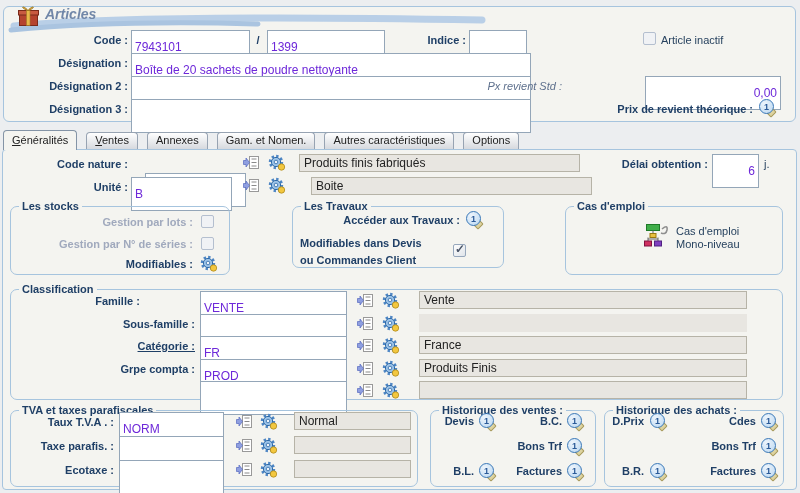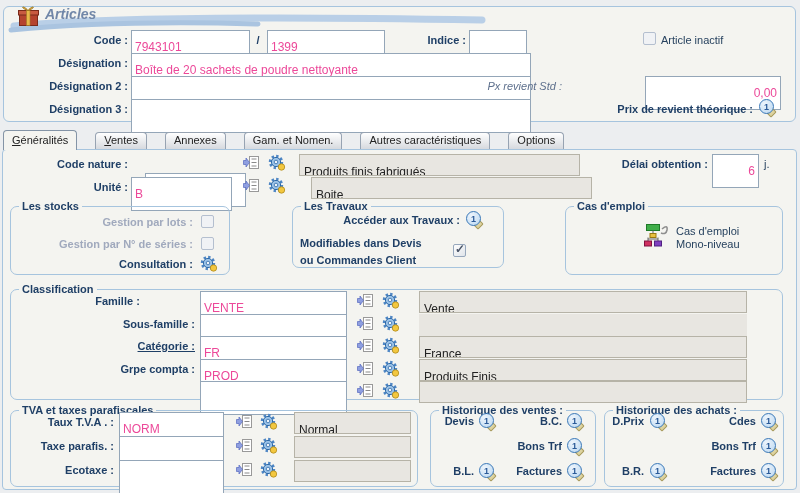--- a/index.html
+++ b/index.html
@@ -6,30 +6,30 @@
   #screen{position:relative;width:800px;height:493px;background:#eceef0;
           font-family:"Liberation Sans",sans-serif;overflow:hidden;}
   .abs{position:absolute;}
   .box{position:absolute;background:#f4f4f0;border:1px solid #a6c4de;border-radius:6px;box-sizing:border-box;}
   .lbl{position:absolute;font-size:11px;font-weight:bold;color:#1f3f66;text-align:right;white-space:nowrap;}
   .lbl-left{text-align:left;}
   .lbl-plain{font-weight:normal;color:#27425f;}
   .lbl-gray{color:#a0a9bd;}
   .lbl-italic{font-weight:normal;font-style:italic;color:#5d6f8c;}
   .inp{position:absolute;height:16px;box-sizing:border-box;border:1px solid #94a6b8;background:#fff;
-       font-family:"Liberation Sans",sans-serif;font-size:12px;color:#ec4899;padding:16px 3px;}
+       font-family:"Liberation Sans",sans-serif;font-size:12px;color:#6d28d9;padding:16px 3px;}
   .inp.right{text-align:right;}
   .ro{position:absolute;height:18px;box-sizing:border-box;border:1px solid #b6b3a7;background:#e8e6e1;
-      font-size:12px;color:#222;padding:10px 4px;line-height:15px;white-space:nowrap;overflow:hidden;}
+      font-size:12px;color:#222;padding:1px 4px;line-height:15px;white-space:nowrap;overflow:hidden;}
   .ro.nb{border-color:#e8e6e1;}
   fieldset.grp{position:absolute;margin:0;padding:0;border:1px solid #a6c4de;border-radius:7px;
       box-sizing:border-box;min-width:0;background:transparent;}
   fieldset.grp legend{margin-left:8px;padding:0 3px;font-size:11px;font-weight:bold;color:#1f3f66;white-space:nowrap;}
   
-  #tabs{position:absolute;left:3px;top:130px;display:flex;gap:18px;z-index:3;}
+  #tabs{position:absolute;left:3px;top:130px;display:flex;gap:9px;z-index:3;}
   .tab{height:17px;margin-top:2px;padding:1px 8px 0;font-size:11px;color:#222;
        background:linear-gradient(#ffffff,#d6d9de);border:1px solid #97a3b2;border-bottom:none;
        border-radius:4px 4px 0 0;box-sizing:border-box;white-space:nowrap;cursor:default;}
   .tab.active{height:20px;margin-top:0;padding-top:3px;background:#f4f4f0;border-color:#8494a6;z-index:4;}
   .mn{text-decoration:underline;}
   
   .cb{position:absolute;width:13px;height:13px;box-sizing:border-box;border:1px solid #96a7bc;border-radius:2px;
       background:linear-gradient(135deg,#fdfdfd,#dfe4ea);}
   .cb.dis{background:#f0f2f5;border-color:#b4bfcf;}
   .cb .cbcheck{display:none;position:absolute;left:1px;top:-3px;font-size:12px;font-weight:bold;color:#4a5568;}
@@ -150,21 +150,21 @@
   </span>
   <div class="ro" style="left:311px;top:177px;width:281px;z-index:2;">Boite</div>
 
   <fieldset class="grp" style="left:10px;top:200px;width:220px;height:75px;z-index:2;">
     <legend>Les stocks</legend>
   </fieldset>
   <div class="lbl lbl-gray" style="left:38px;top:216px;width:155px;z-index:2;">Gestion par lots :</div>
   <span class="cb dis" style="left:201px;top:215px;z-index:2;"></span>
   <div class="lbl lbl-gray" style="left:18px;top:238px;width:175px;z-index:2;">Gestion par N° de séries :</div>
   <span class="cb dis" style="left:201px;top:237px;z-index:2;"></span>
-  <div class="lbl" style="left:38px;top:258px;width:155px;z-index:2;">Consultation :</div>
+  <div class="lbl" style="left:38px;top:258px;width:155px;z-index:2;">Modifiables :</div>
   <span class="icon" style="left:200px;top:255px;z-index:2;">
     <svg width="18" height="17" viewBox="0 0 18 17">
         <circle cx="8" cy="8" r="5.2" fill="none" stroke="#4e86c4" stroke-width="4" stroke-dasharray="2.1 1.9"></circle>
         <circle cx="8" cy="8" r="4.6" fill="#9cc3e8" stroke="#2f6aa8"></circle>
         <circle cx="8" cy="8" r="1.8" fill="#eef4fb" stroke="#2f6aa8" stroke-width="0.8"></circle>
         <circle cx="13.5" cy="13" r="3.2" fill="#f3c73f" stroke="#b08a1a" stroke-width="0.8"></circle>
       </svg>
   </span>
 
   <fieldset class="grp" style="left:292px;top:200px;width:212px;height:68px;z-index:2;">

